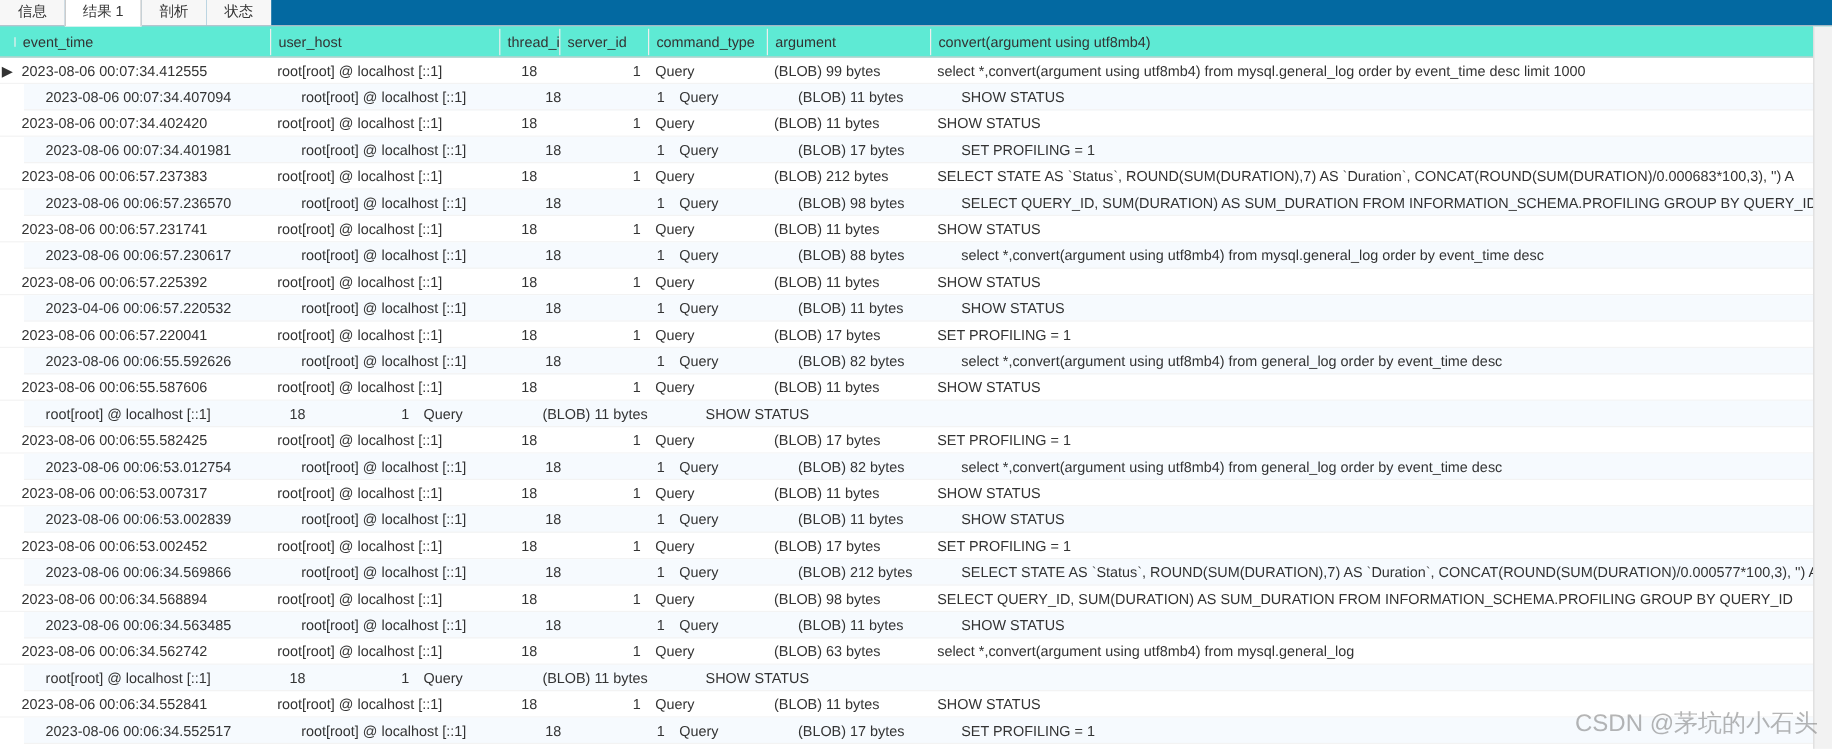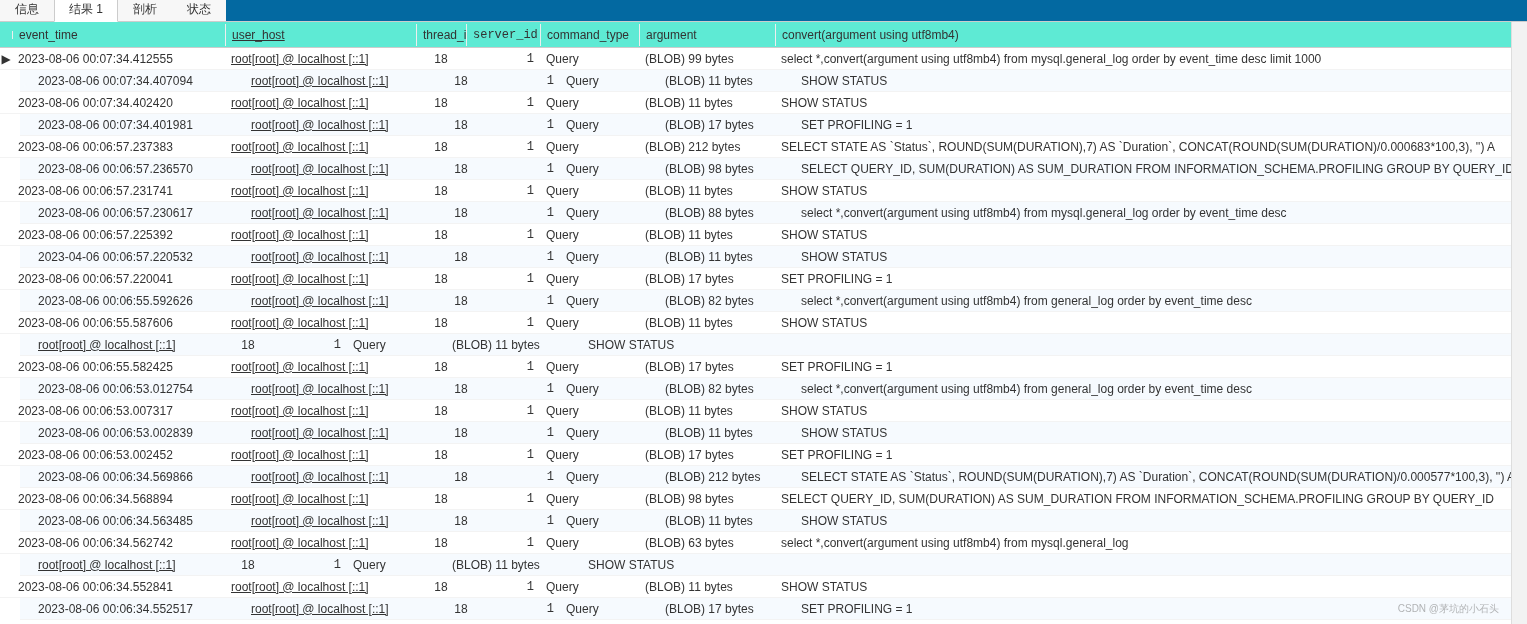--- a/index.html
+++ b/index.html
@@ -8,27 +8,27 @@
 .tab { padding: 3px 14px; font-size: 12px; color: #333; cursor: pointer; border: 1px solid transparent; border-bottom: none; background: #f7f7f7; }
 .tab.active { background: #fff; border: 1px solid #ccc; border-bottom: 1px solid #fff; margin-bottom: -1px; position: relative; z-index: 2; }
 .grid { width: 100%; }
 .header-row { display: flex; border-bottom: 1px solid #ccc; background: #5eead4; height: 26px; align-items: center; }
 .header-row .cell { font-size: 12px; color: #333; padding: 4px 6px; border-right: 1px solid #eee; overflow: hidden; white-space: nowrap; text-overflow: clip; }
 .row { display: flex; height: 22px; align-items: center; border-bottom: 1px solid #f3f3f3; }
 .row.alt { background: #f6fafe; margin-left: 20px; }
 .row .cell { font-size: 12px; padding: 2px 6px; overflow: hidden; white-space: nowrap; text-overflow: clip; }
 .selector { width: 10px; flex: 0 0 10px; display: flex; align-items: center; justify-content: center; color: #333; }
 .c-event { width: 213px; flex: 0 0 213px; }
-.c-user { width: 191px; flex: 0 0 191px; text-decoration: underline; }
+.c-user { width: 191px; flex: 0 0 191px; }
 .c-thread { width: 50px; flex: 0 0 50px; text-align: center; }
-.c-server { width: 74px; flex: 0 0 74px; text-align: right; font-family: Liberation Mono, monospace; }
+.c-server { width: 74px; flex: 0 0 74px; text-align: right; }
 .c-cmd { width: 99px; flex: 0 0 99px; padding-left: 8px; }
 .c-arg { width: 136px; flex: 0 0 136px; }
 .c-conv { flex: 1 1 auto; min-width: 0; }
-.watermark { position: fixed; right: 28px; bottom: 8px; font-size: 10px; color: rgba(120,120,120,0.55); pointer-events: none; z-index: 99; }
+.watermark { position: fixed; right: 12px; bottom: 8px; font-size: 20px; color: rgba(120,120,120,0.55); pointer-events: none; z-index: 99; }
 .vscroll { position: absolute; right: 0; top: 22px; bottom: 0; width: 16px; background: #f2f2f2; border-left: 1px solid #ddd; }
 </style>
 </head>
 <body>
 
 <div class="tabs">
   <div class="tab">信息</div>
   <div class="tab active">结果 1</div>
   <div class="tab">剖析</div>
   <div class="tab">状态</div>

